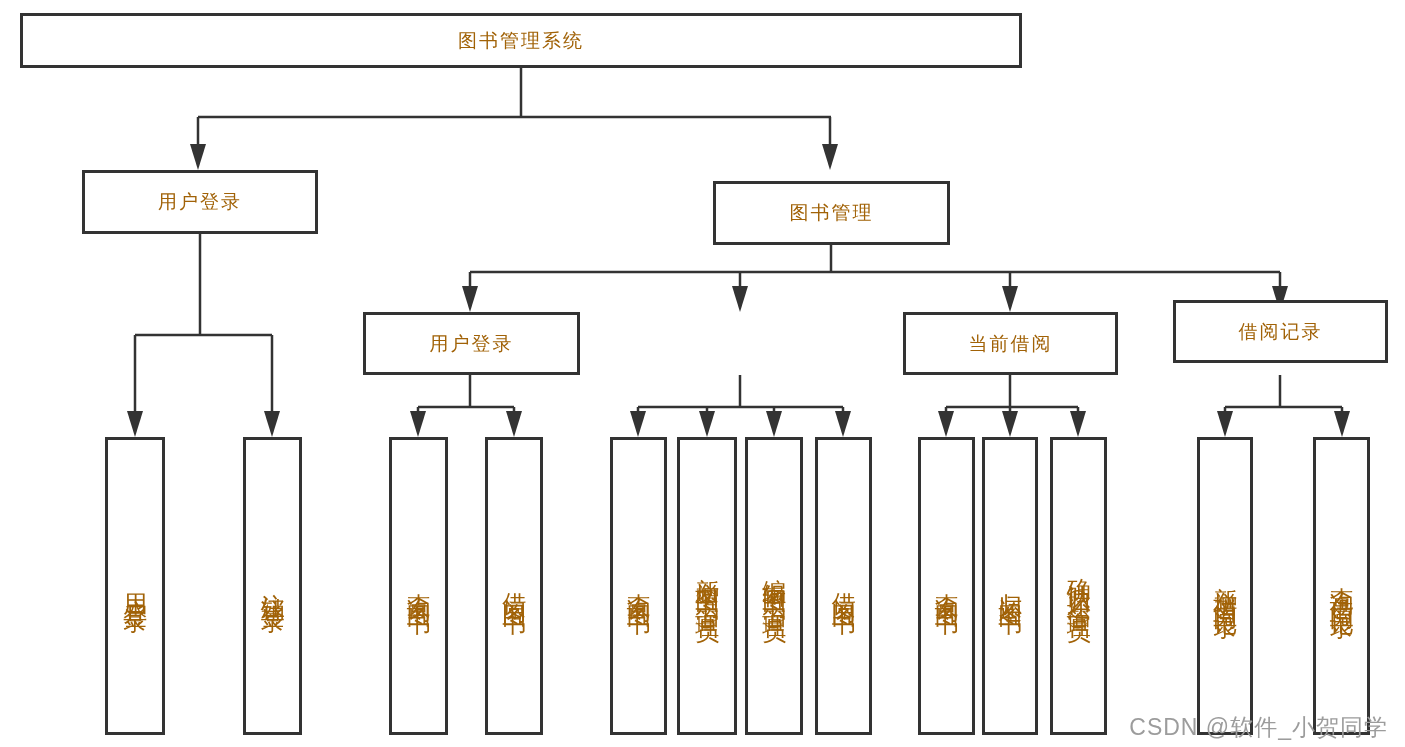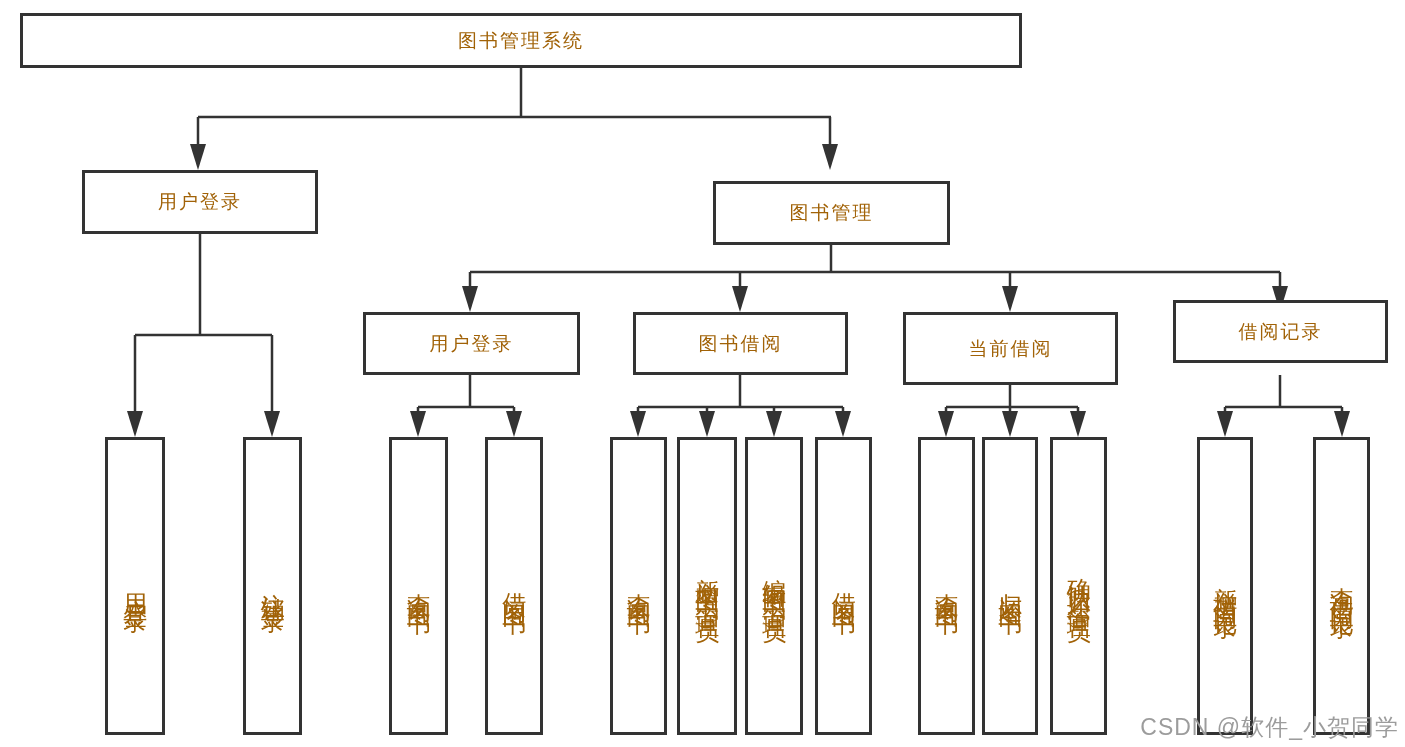--- a/index.html
+++ b/index.html
@@ -31,21 +31,21 @@
   .leaf .lbl{
     writing-mode:vertical-rl;
     text-orientation:mixed;
     font-size:24px;
     letter-spacing:6px;
     line-height:1.1;
     white-space:normal;
   }
   .watermark{
     position:absolute;
-    right:6px;
+    right:17px;
     bottom:4px;
     font-size:23px;
     color:#9c9c9c;
     letter-spacing:1px;
     z-index:5;
   }
 </style>
 </head>
 <body>
 
@@ -134,24 +134,21 @@
   <div class="node" style="left:82px;top:170px;width:236px;height:64px;">
     <span class="lbl">用户登录</span>
   </div>
   <div class="node" style="left:713px;top:181px;width:237px;height:64px;">
     <span class="lbl">图书管理</span>
   </div>
 
   <div class="node" style="left:363px;top:312px;width:217px;height:63px;">
     <span class="lbl">用户登录</span>
   </div>
-  <div class="node" style="left:633px;top:312px;width:215px;height:63px;">
-    <span class="lbl">图书借阅</span>
-  </div>
-  <div class="node" style="left:903px;top:312px;width:215px;height:73px;align-items:center;">
+  <div class="node" style="left:903px;top:312px;width:215px;height:63px;align-items:center;">
     <span class="lbl">当前借阅</span>
   </div>
   <div class="node" style="left:1173px;top:300px;width:215px;height:63px;">
     <span class="lbl">借阅记录</span>
   </div>
 
   <div class="node leaf" style="left:105px;top:437px;width:60px;height:298px;">
     <span class="lbl">用户登录</span>
   </div>
   <div class="node leaf" style="left:243px;top:437px;width:59px;height:298px;">

